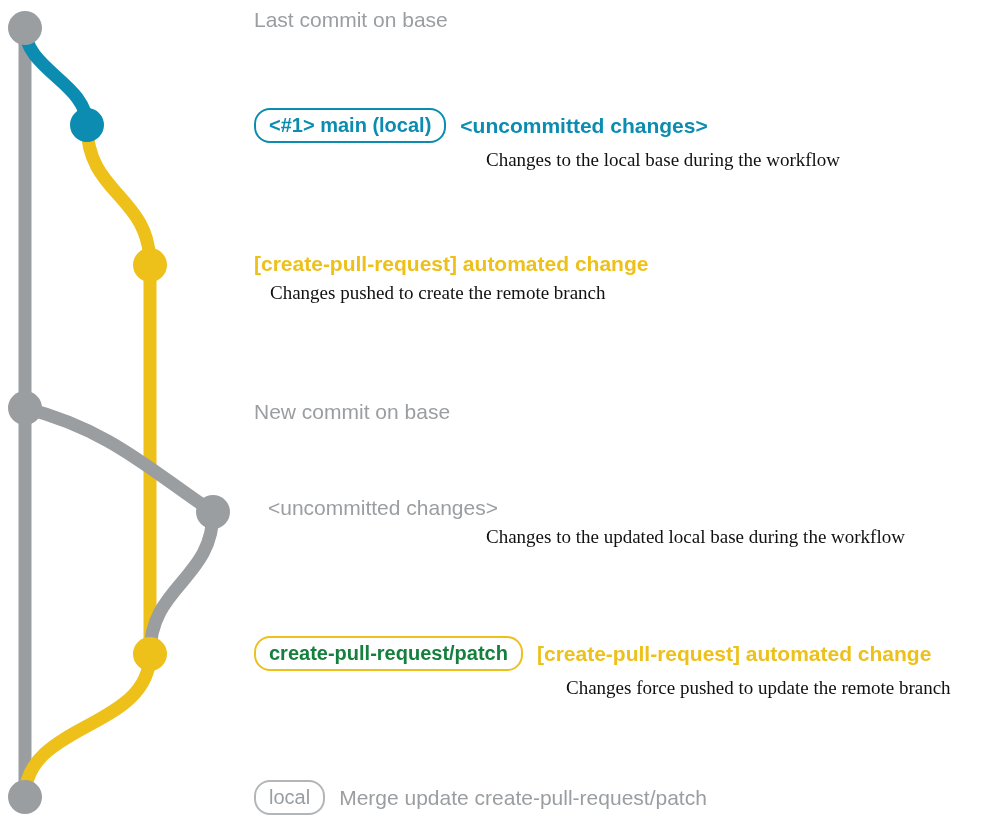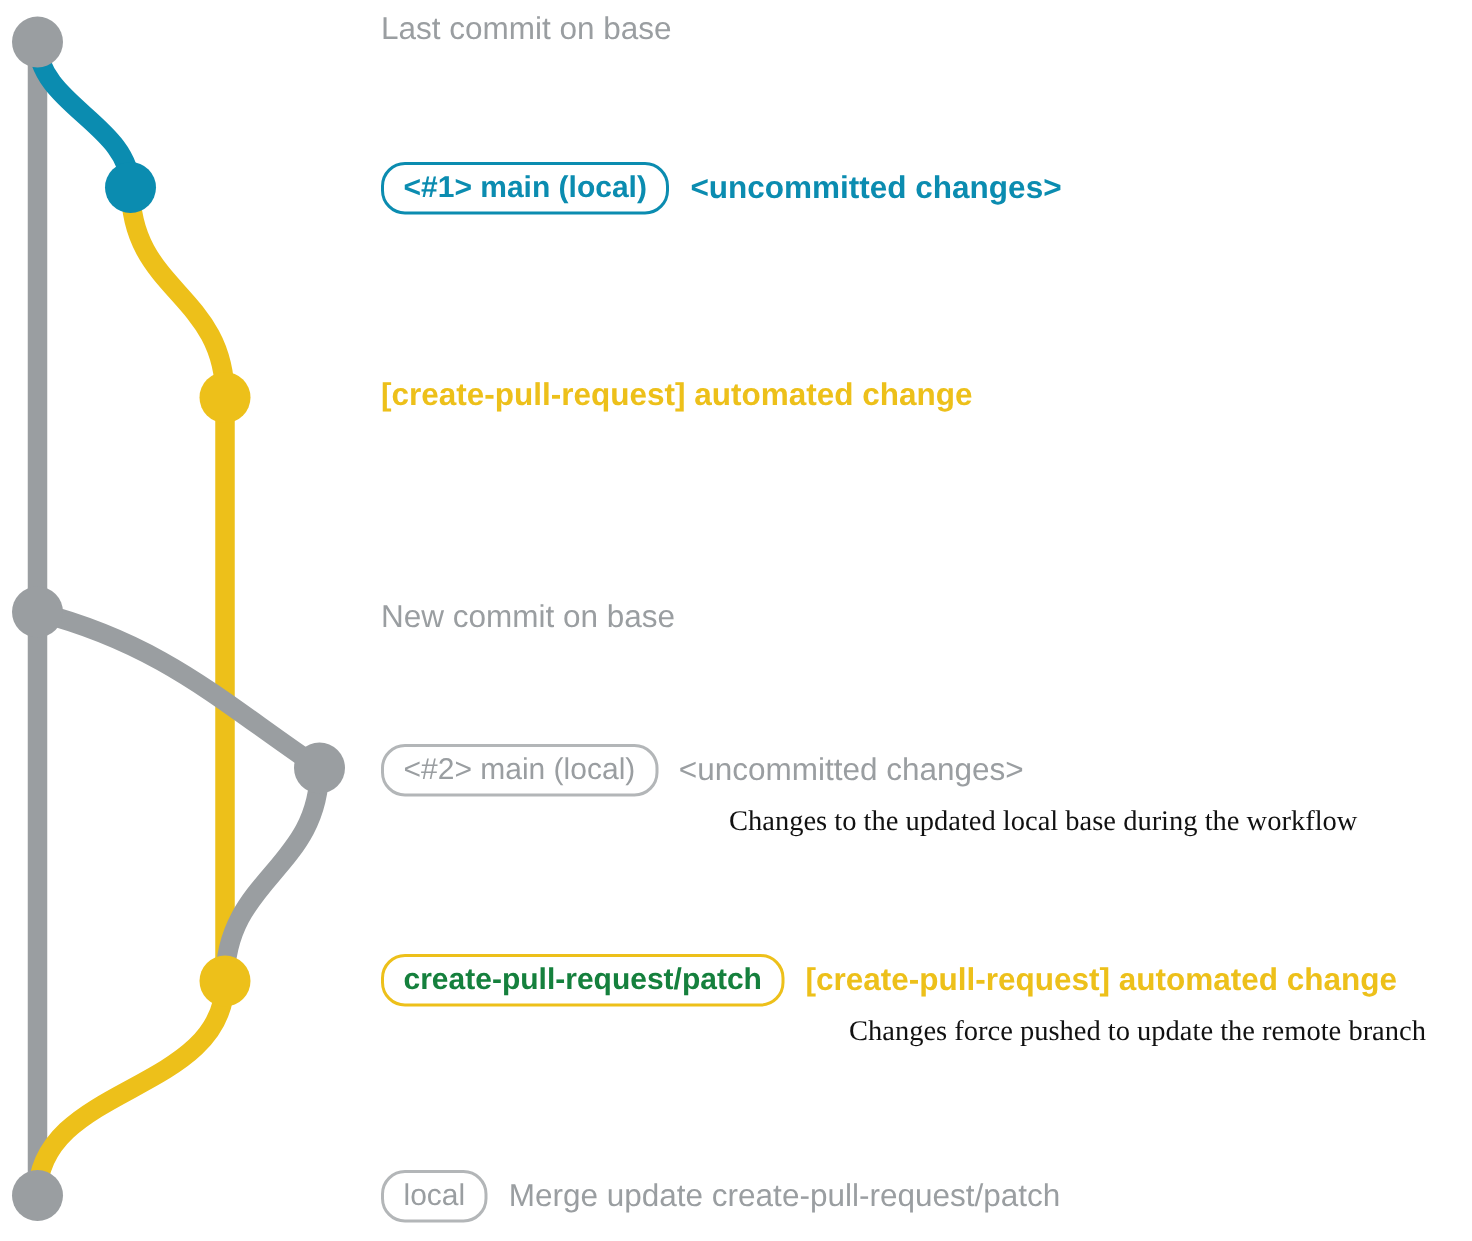--- a/index.html
+++ b/index.html
@@ -132,37 +132,38 @@
     <div class="row-head">
       <span class="subject gray">Last commit on base</span>
     </div>
   </div>
 
   <div class="row" style="left:254px; top:108px;">
     <div class="row-head">
       <span class="pill teal">&lt;#1&gt; main (local)</span>
       <span class="subject teal with-pill">&lt;uncommitted changes&gt;</span>
     </div>
+    <div class="desc" style="margin-left:232px;">Changes to the local base during the workflow</div>
   </div>
 
   <div class="row" style="left:254px; top:252px;">
     <div class="row-head">
       <span class="subject yellow">[create-pull-request] automated change</span>
     </div>
+    <div class="desc" style="margin-left:16px;">Changes pushed to create the remote branch</div>
   </div>
 
   <div class="row" style="left:254px; top:400px;text-align:right;">
     <div class="row-head">
       <span class="subject gray">New commit on base</span>
     </div>
   </div>
 
   <div class="row" style="left:254px; top:496px;">
     <div class="row-head">
-      <span class="pill gray">&lt;#2&gt; main (local)</span>
       <span class="subject gray with-pill">&lt;uncommitted changes&gt;</span>
     </div>
     <div class="desc" style="margin-left:232px;">Changes to the updated local base during the workflow</div>
   </div>
 
   <div class="row" style="left:254px; top:636px;">
     <div class="row-head">
       <span class="pill yellow">create-pull-request/patch</span>
       <span class="subject yellow with-pill">[create-pull-request] automated change</span>
     </div>

